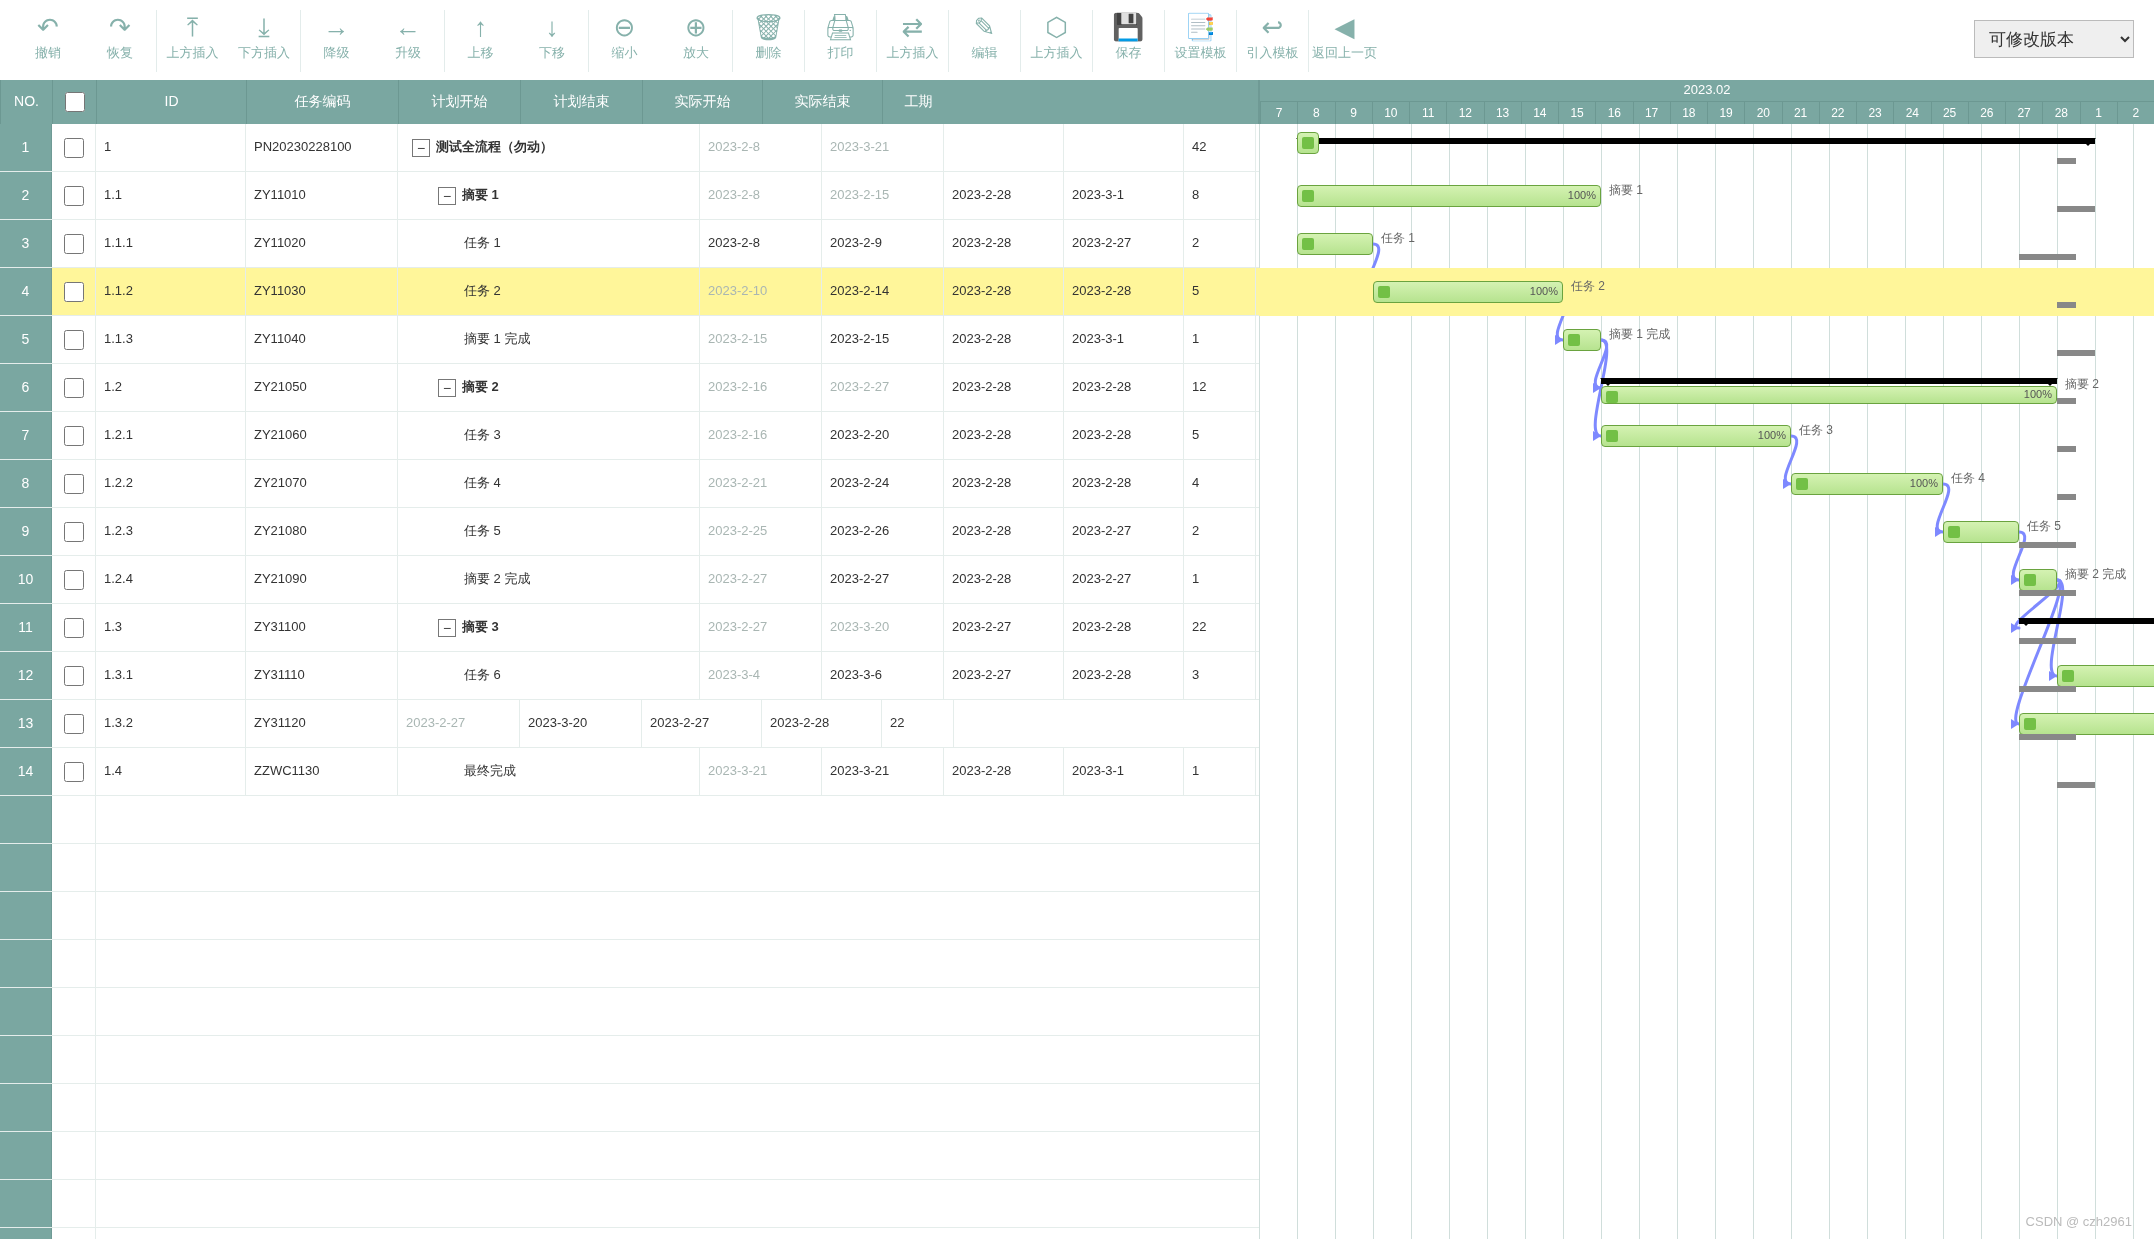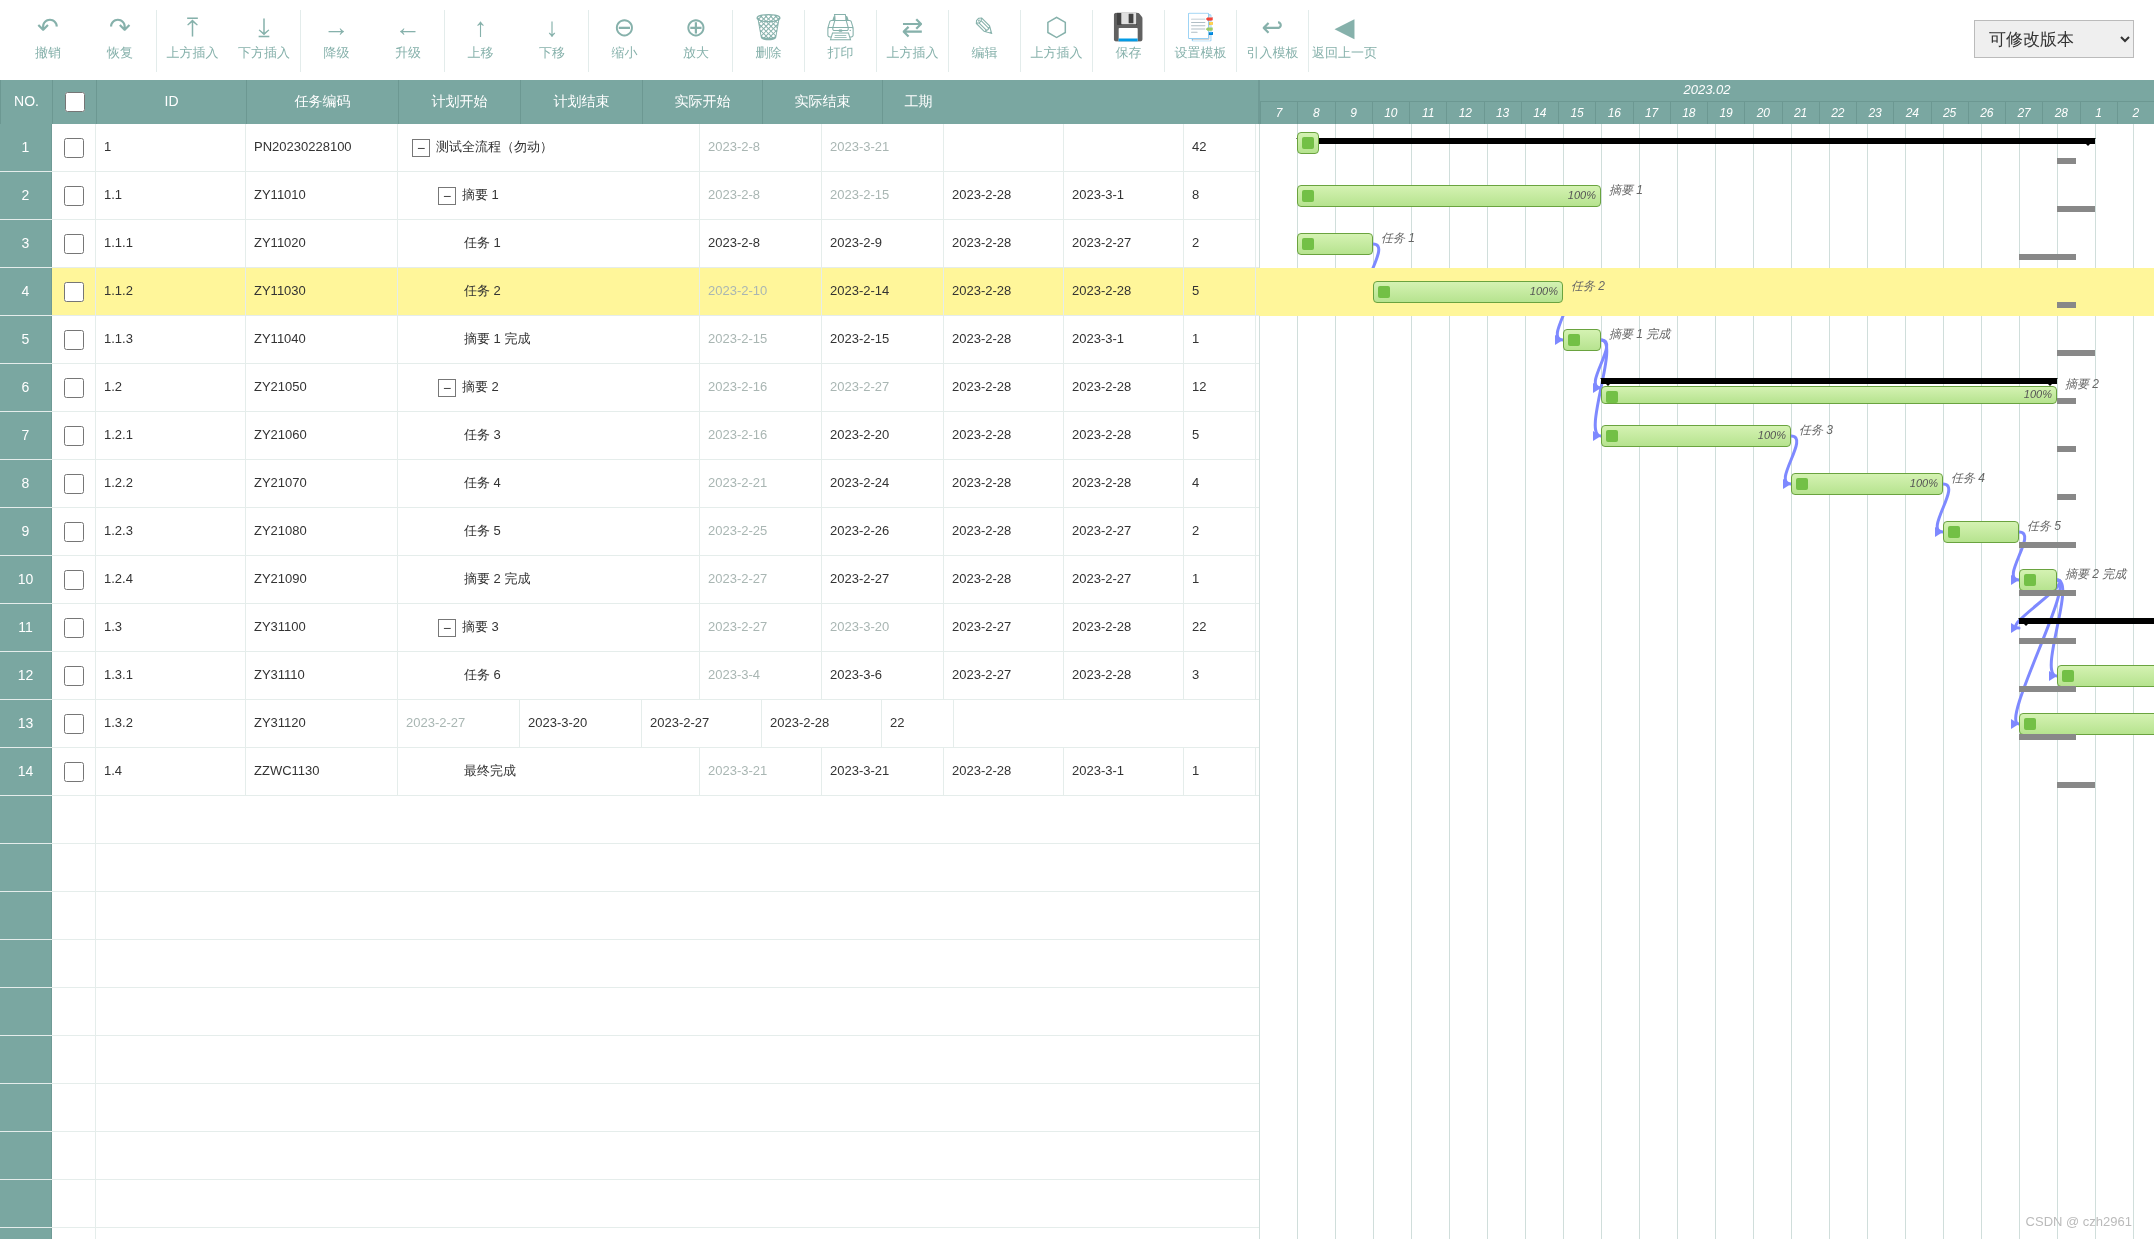--- a/index.html
+++ b/index.html
@@ -27,21 +27,21 @@
   .toolbar{display:flex;align-items:flex-start;height:80px;padding:10px 12px 0 12px;gap:0;position:relative;background:#fff;border-bottom:1px solid transparent;}
   .tb-btn{display:flex;flex-direction:column;align-items:center;justify-content:flex-start;width:72px;height:62px;cursor:pointer;color:var(--toolbar);border-left:0;}
   .tb-btn.sep-l{border-left:1px solid #e3eceb;}
   .tb-btn .ico{font-size:26px;height:34px;display:flex;align-items:center;justify-content:center;}
   .tb-btn .lbl{font-size:13px;color:var(--toolbar);white-space:nowrap;}
   .ver-select{position:absolute;right:20px;top:20px;width:160px;height:38px;font-size:17px;padding:4px 10px;border:1px solid #bbb;color:#333;}
 
   
   .main{display:flex;position:absolute;top:80px;left:0;right:0;bottom:0;}
   .left{width:1259px;height:100%;overflow:hidden;position:relative;}
-  .right{flex:1;height:100%;overflow:hidden;position:relative;font-style:italic;}
+  .right{flex:1;height:100%;overflow:hidden;position:relative;}
 
   
   .hdr{display:flex;height:44px;background:var(--teal);color:#fff;font-size:14px;border-right:1px solid var(--teal-dark);}
   .hdr .cell{display:flex;align-items:center;justify-content:center;border-left:1px solid #6c9892;height:100%;}
   .grid-body{height:calc(100% - 44px);overflow:auto;}
   .row{display:flex;height:48px;border-bottom:1px solid #e5edeb;}
   .row.sel{background:var(--row-sel);}
   .row .no{width:52px;background:var(--teal);color:#fff;display:flex;align-items:center;justify-content:center;border-right:1px solid var(--teal-dark);font-size:14px;}
   .row .cb{width:44px;display:flex;align-items:center;justify-content:center;border-right:1px solid #e5edeb;}
   .cb input{width:20px;height:20px;accent-color:var(--teal);}
@@ -51,21 +51,21 @@
   .c-code{width:152px;}
   .c-name{width:302px;gap:6px;}
   .c-ps{width:122px;}
   .c-pe{width:122px;}
   .c-as{width:120px;}
   .c-ae{width:120px;}
   .c-d {width:72px;}
   .exp{width:18px;height:18px;display:inline-flex;align-items:center;justify-content:center;border:1px solid #777;font-size:14px;line-height:1;color:#444;flex-shrink:0;cursor:pointer;}
   .pad{display:inline-block;flex-shrink:0;}
   .c-name .txt{overflow:hidden;text-overflow:ellipsis;}
-  .bold{font-weight:400;}
+  .bold{font-weight:700;}
   .filler-row{display:flex;height:48px;border-bottom:1px solid #e5edeb;}
   .filler-row .no{width:52px;background:var(--teal);border-right:1px solid var(--teal-dark);}
   .filler-row .cb{width:44px;border-right:1px solid #e5edeb;}
   .hdr .c-no{width:52px;}
   .hdr .c-cb{width:44px;display:flex;align-items:center;justify-content:center;}
   .hdr .c-cb input{width:20px;height:20px;}
   .hdr .c-id{width:150px;}
   .hdr .c-code{width:152px;}
   .hdr .c-name{width:302px;}
   .hdr .c-ps{width:122px;}

